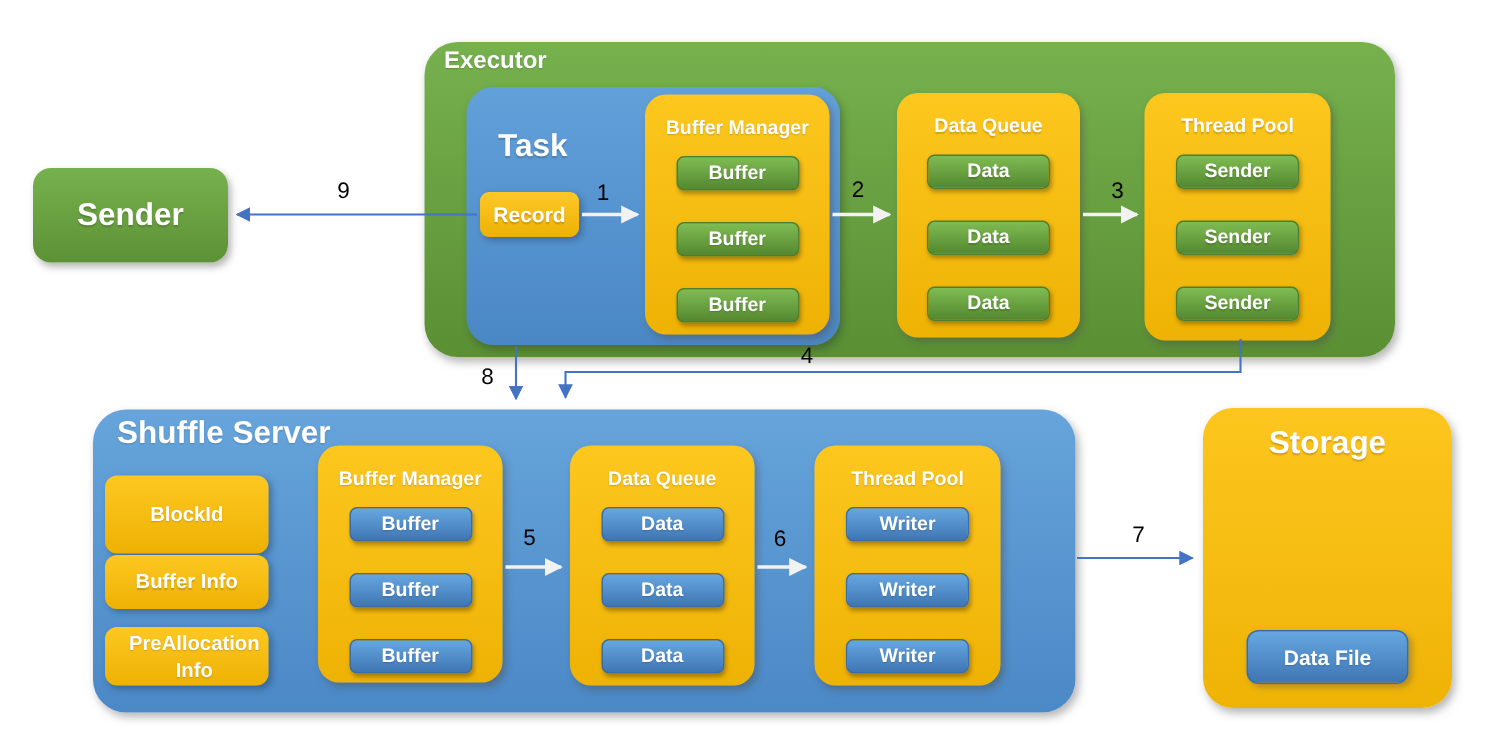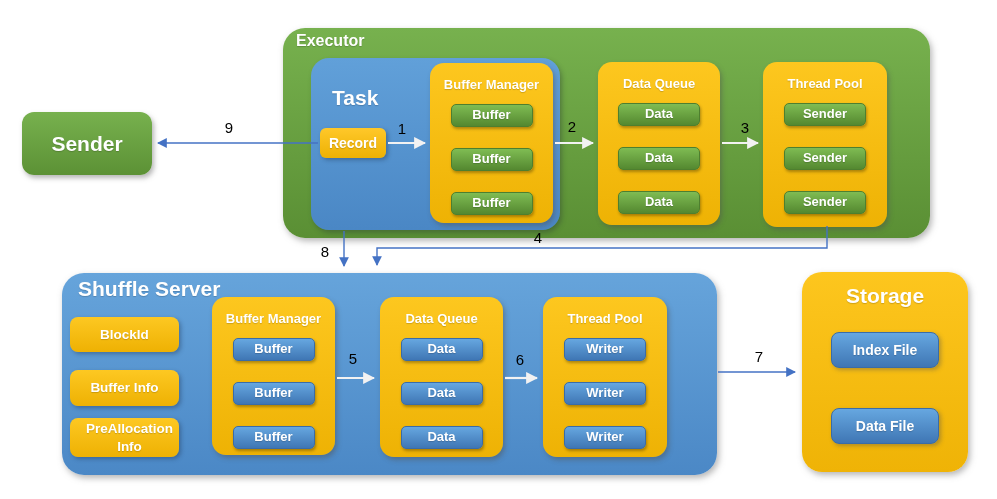--- a/index.html
+++ b/index.html
@@ -76,34 +76,34 @@
 
   
   .meta {
     position:absolute; left:8px; width:109px; border-radius:8px;
     background:linear-gradient(180deg,#fdc822,#eeb103);
     box-shadow:2px 2px 4px rgba(30,50,80,.4);
     display:flex; align-items:center; justify-content:center;
     text-align:center; font-size:13.5px; font-weight:600; line-height:1.3;
     padding:0 5px; box-sizing:border-box;
   }
-  #meta-blockid  { top:44px;  height:35px; }
+  #meta-blockid  { top:44px;  height:52px; }
   #meta-commit   { top:97px;  height:36px; }
   #meta-prealloc { top:145px; height:39px;padding-left:15px; }
 
   
   .file {
     position:absolute; left:29px; width:108px; height:36px; border-radius:8px;
     background:linear-gradient(180deg,#66a7e0,#3f76b4); border:1px solid #3a6ca7;
     box-shadow:2px 2px 4px rgba(80,80,80,.4);
     display:flex; align-items:center; justify-content:center;
     font-size:14px; font-weight:600; box-sizing:border-box;
   }
   #file-index { top:60px; }
-  #file-data  { top:136px;text-align:right; }
+  #file-data  { top:148px;text-align:right; }
 
   
   .arrows { position:absolute; left:0; top:0; z-index:40; pointer-events:none; }
   .num {
     position:absolute; z-index:45; font-size:15px; color:#000;
     width:18px; text-align:center;
   }
 </style>
 </head>
 <body>
@@ -198,17 +198,16 @@
     <div class="panel" id="tp-ss">
       <div class="panel-title whitetext">Thread Pool</div>
       <div class="chip blue first whitetext">Writer</div>
       <div class="chip blue whitetext">Writer</div>
       <div class="chip blue whitetext">Writer</div>
     </div>
   </div>
 
   <div class="storage">
     <div class="storage-title whitetext">Storage</div>
-    <div class="file whitetext" id="file-index">Index File</div>
     <div class="file whitetext" id="file-data">Data File</div>
   </div>
 
 </div>
 
 </body></html>

